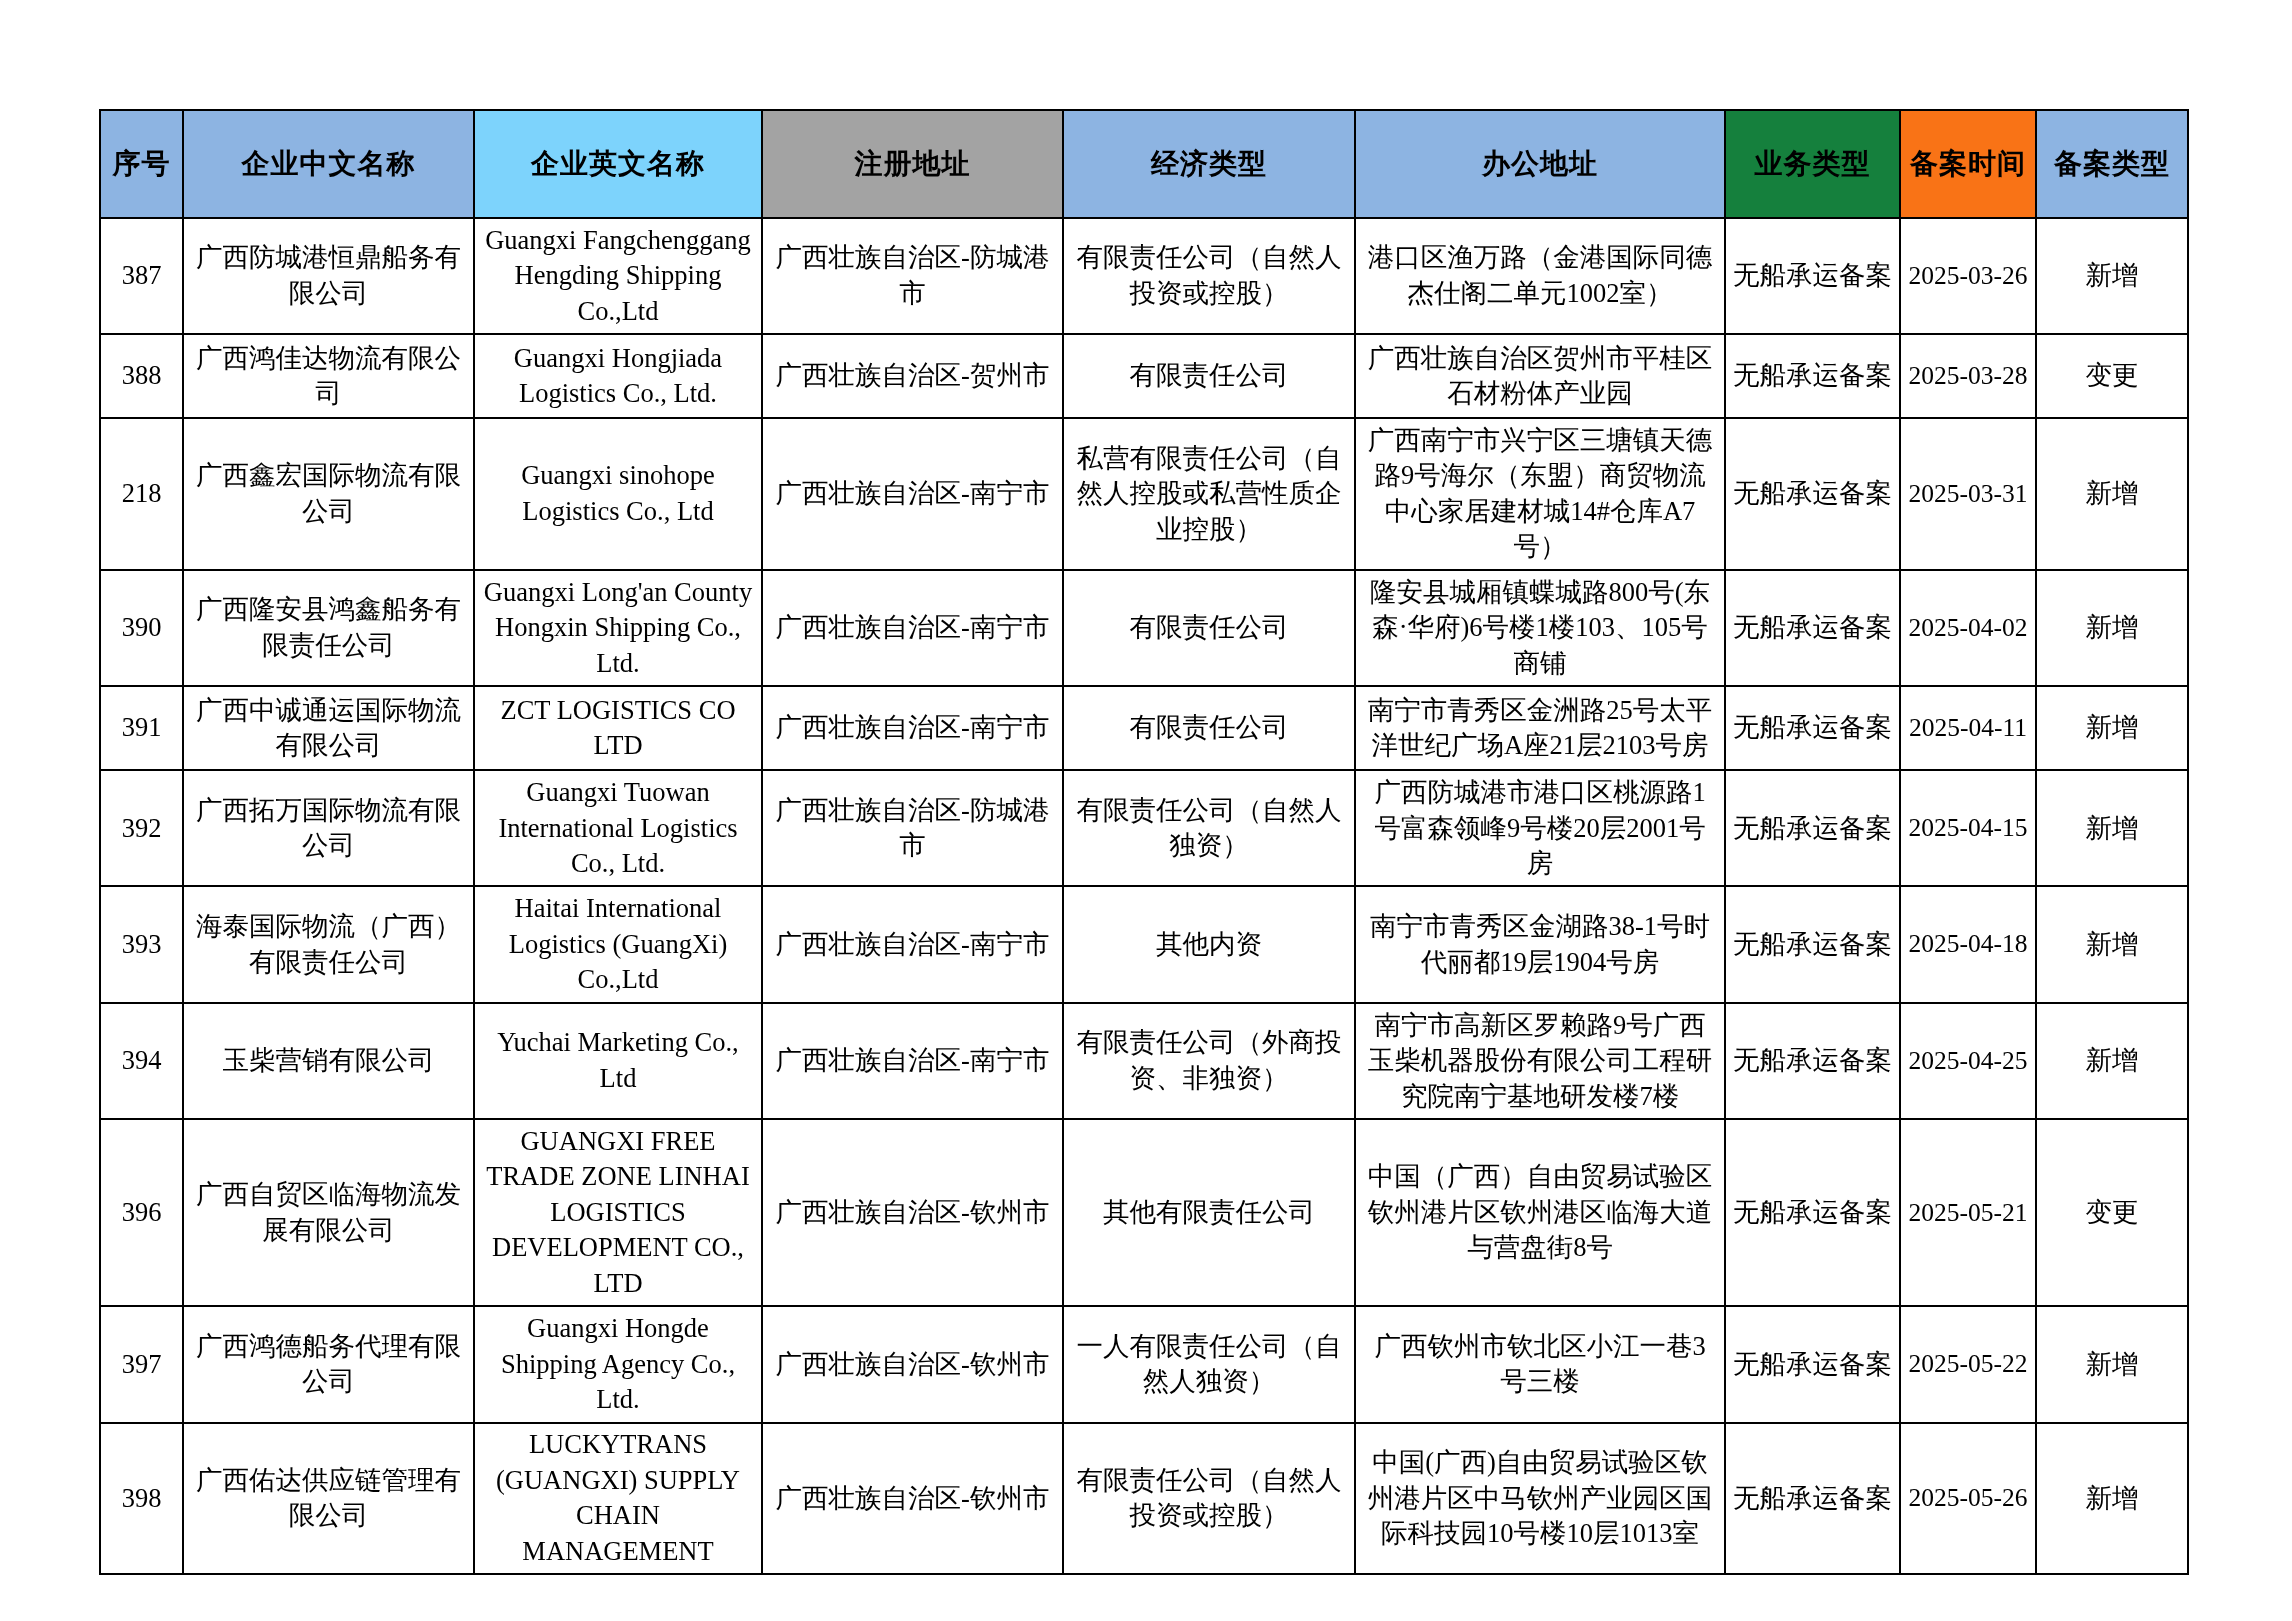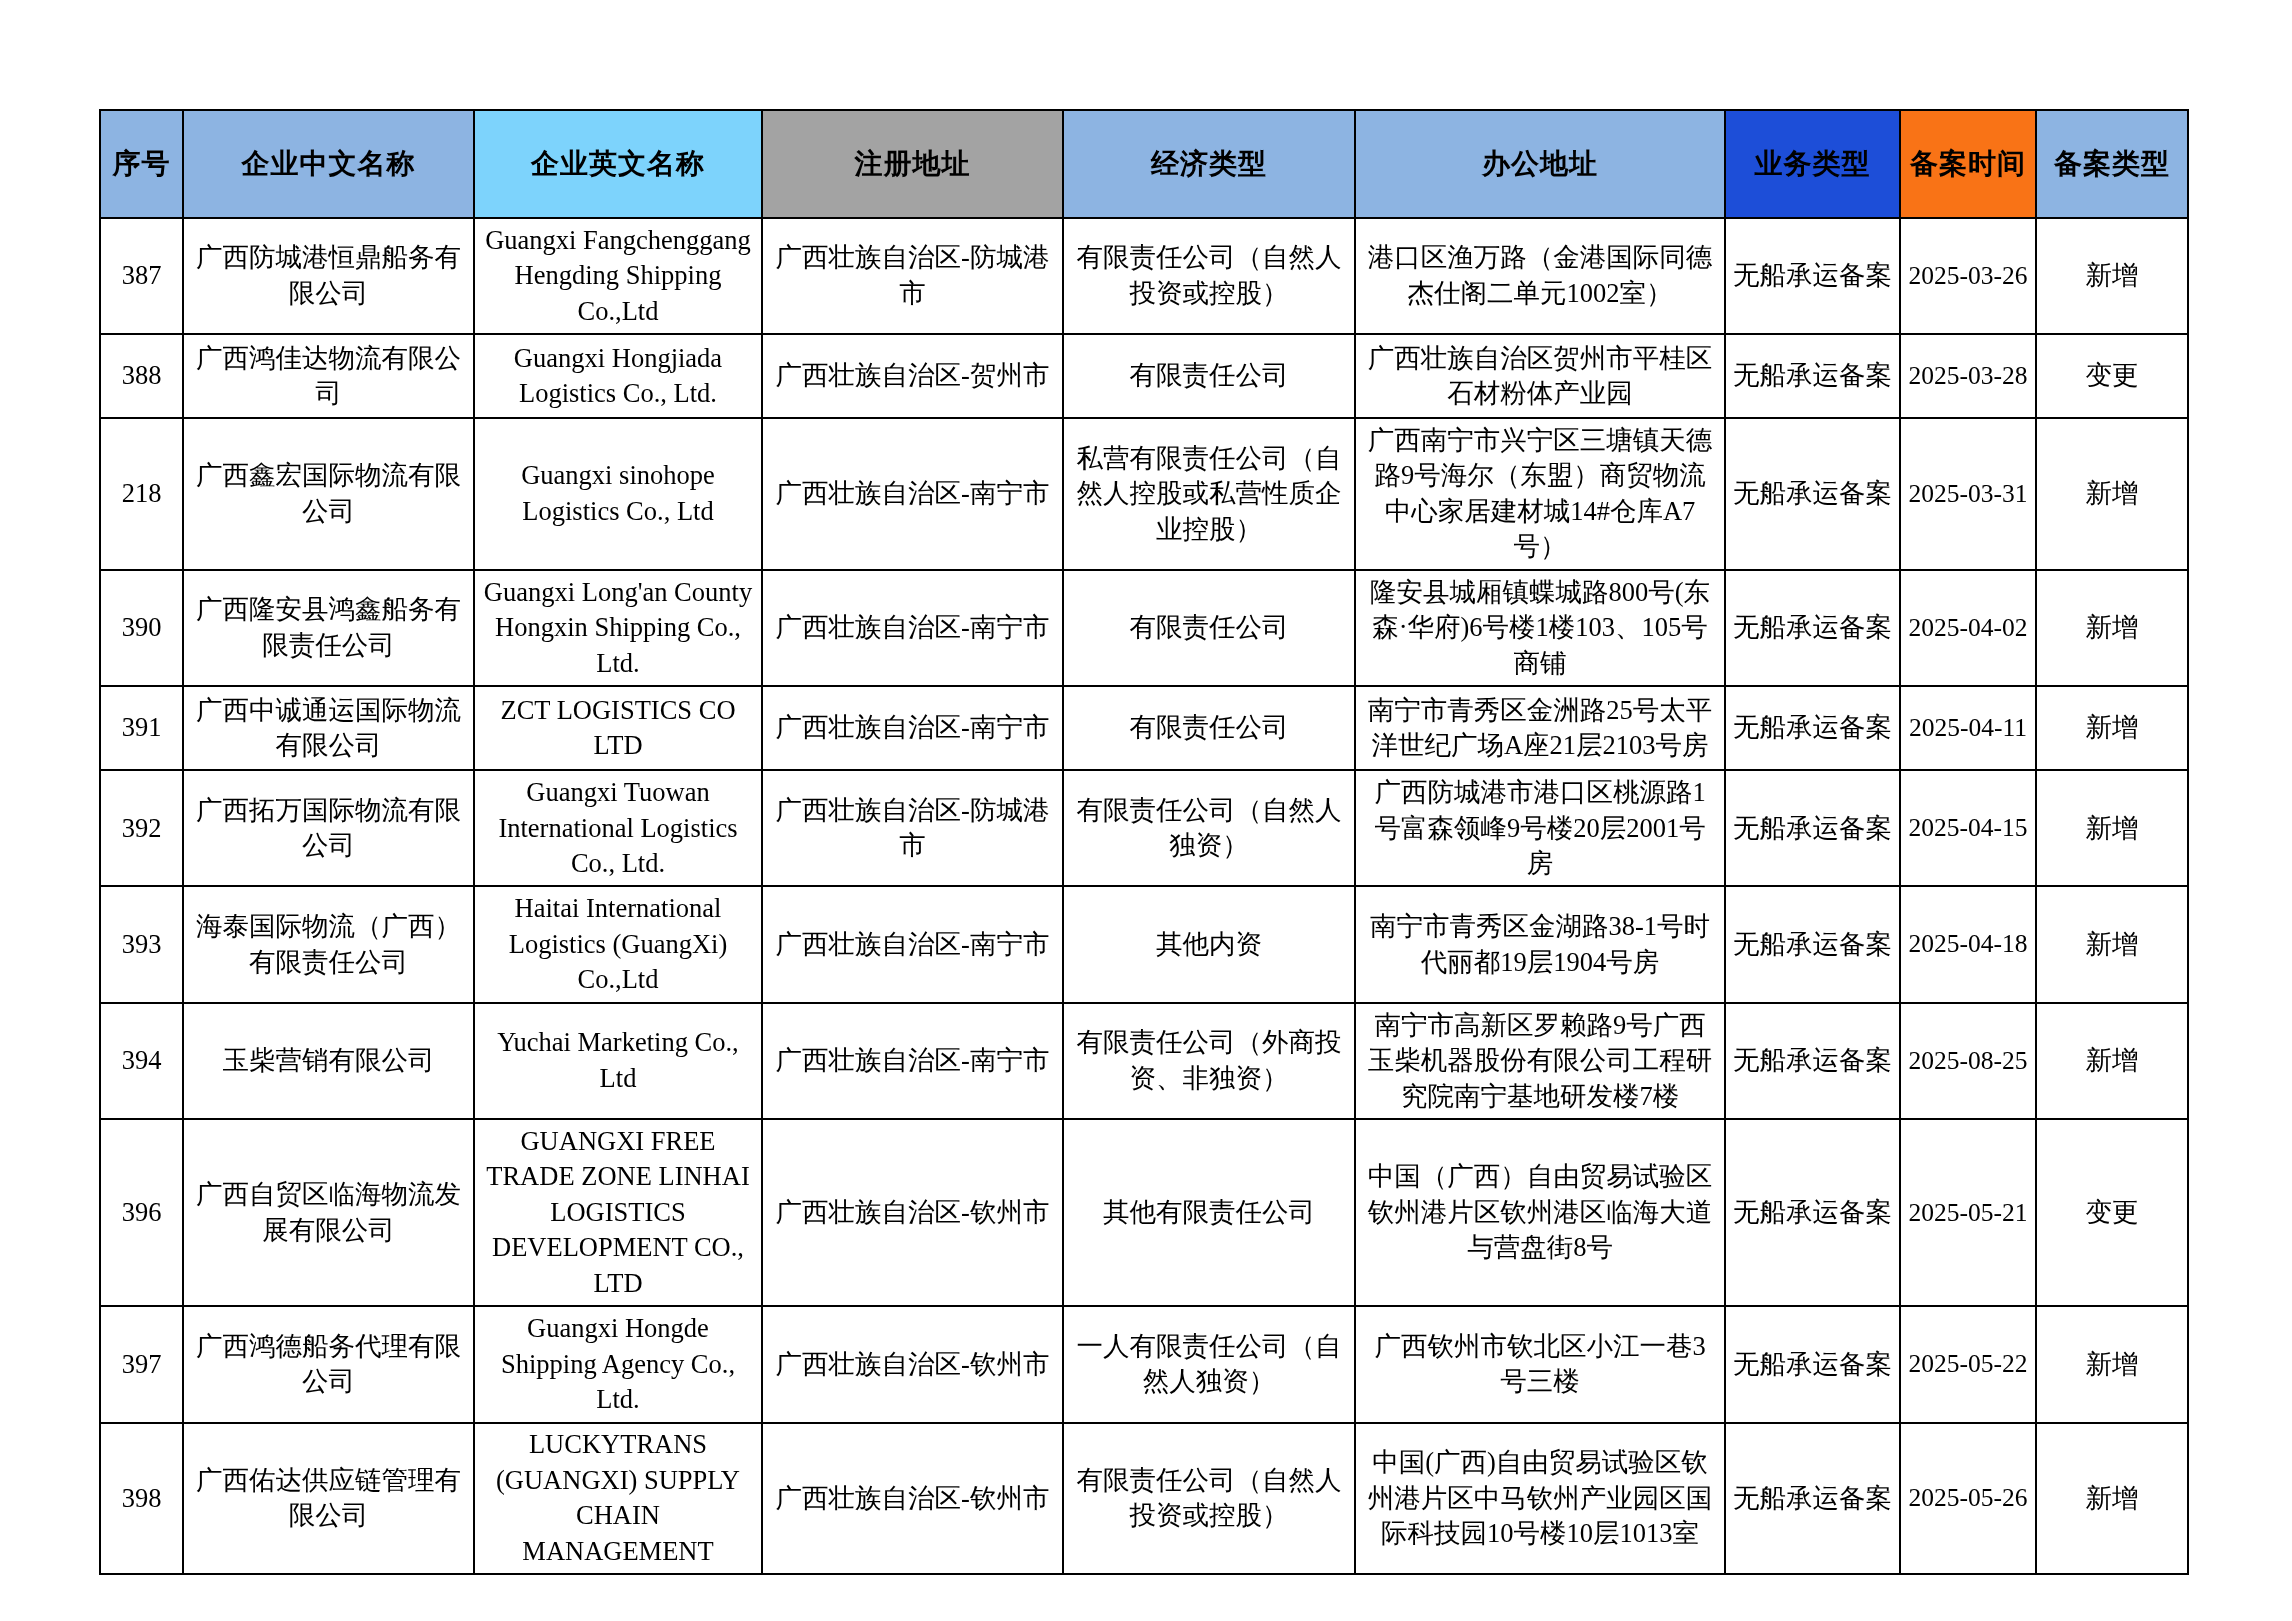--- a/index.html
+++ b/index.html
@@ -75,21 +75,21 @@
       <col style="width:152px">
     </colgroup>
     <thead>
       <tr>
         <th style="background: rgb(141, 180, 226);">序号</th>
         <th style="background: rgb(141, 180, 226);">企业中文名称</th>
         <th style="background: #7dd3fc;">企业英文名称</th>
         <th style="background: #a3a3a3; margin-top: 37px;">注册地址</th>
         <th style="background: rgb(141, 180, 226);">经济类型</th>
         <th style="background: rgb(141, 180, 226);">办公地址</th>
-        <th style="background: #1d4ed8; margin-top: 17px;">业务类型</th>
+        <th style="background: #15803d; margin-top: 17px;">业务类型</th>
         <th style="background: #f97316;">备案时间</th>
         <th style="background: rgb(141, 180, 226);">备案类型</th>
       </tr>
     </thead>
     <tbody>
         <tr>
           <td>387</td>
           <td>广西防城港恒鼎船务有限公司</td>
           <td>Guangxi Fangchenggang Hengding Shipping Co.,Ltd</td>
           <td>广西壮族自治区-防城港市</td>
@@ -166,21 +166,21 @@
           <td>新增</td>
         </tr>
         <tr>
           <td>394</td>
           <td>玉柴营销有限公司</td>
           <td>Yuchai Marketing Co., Ltd</td>
           <td>广西壮族自治区-南宁市</td>
           <td>有限责任公司（外商投资、非独资）</td>
           <td>南宁市高新区罗赖路9号广西玉柴机器股份有限公司工程研究院南宁基地研发楼7楼</td>
           <td>无船承运备案</td>
-          <td>2025-08-25</td>
+          <td>2025-04-25</td>
           <td>新增</td>
         </tr>
         <tr>
           <td>396</td>
           <td>广西自贸区临海物流发展有限公司</td>
           <td>GUANGXI FREE TRADE ZONE LINHAI LOGISTICS DEVELOPMENT CO., LTD</td>
           <td>广西壮族自治区-钦州市</td>
           <td>其他有限责任公司</td>
           <td>中国（广西）自由贸易试验区钦州港片区钦州港区临海大道与营盘街8号</td>
           <td>无船承运备案</td>

